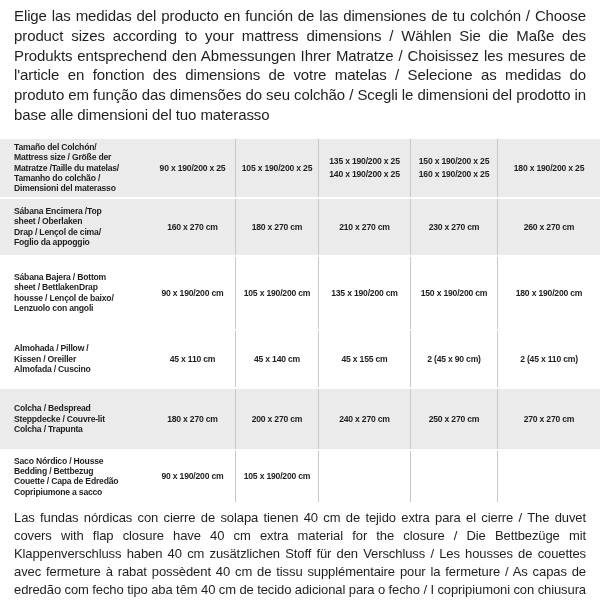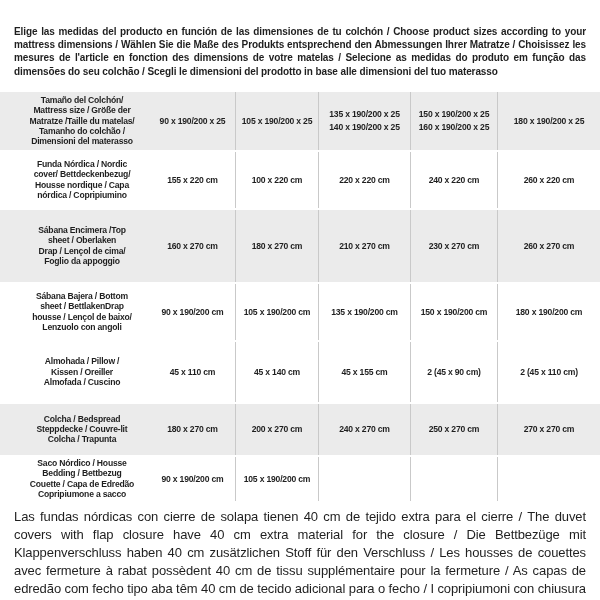--- a/index.html
+++ b/index.html
@@ -5,23 +5,23 @@
   * { margin: 0; padding: 0; box-sizing: border-box; }
   html, body { width: 600px; height: 600px; background: #ffffff; }
   body {
     font-family: "Liberation Sans", "DejaVu Sans", sans-serif;
     color: #1f1f1f;
     overflow: hidden;
   }
   .page { width: 600px; height: 600px; }
 
   .intro {
-    margin: 25px 14px 12px 14px;
-    font-size: 10px;
-    font-weight: 700;
+    margin: 6px 14px 12px 14px;
+    font-size: 15px;
+    font-weight: 400;
     line-height: 1.32;
     text-align: justify;
     letter-spacing: -0.1px;
   }
 
   table.size-table {
     width: 600px;
     border-collapse: separate;
     border-spacing: 0 2px;
     table-layout: fixed;
@@ -39,21 +39,21 @@
   tbody tr:nth-child(1) { height: 58px; }
   tbody tr:nth-child(2) { height: 56px; }
   tbody tr:nth-child(3) { height: 72px; }
   tbody tr:nth-child(4) { height: 56px; }
   tbody tr:nth-child(5) { height: 60px; }
   tbody tr:nth-child(6) { height: 51px; margin-left: 16px; }
   tbody tr:nth-child(7) { height: 44px; }
   tbody tr:nth-child(8) { height: 55px; }
 
   th.label {
-    text-align: center;
+    text-align: left;
     vertical-align: middle;
     padding-left: 14px;
     font-size: 8.6px;
     font-weight: 700;
     line-height: 1.2;
     letter-spacing: -0.2px;
     white-space: pre-line;
   }
   td.value {
     text-align: center;
@@ -99,31 +99,20 @@
 Matratze /Taille du matelas/
 Tamanho do colchão /
 Dimensioni del materasso</th>
         <td class="value">90 x 190/200 x 25</td>
         <td class="value">105 x 190/200 x 25</td>
         <td class="value">135 x 190/200 x 25
 140 x 190/200 x 25</td>
         <td class="value">150 x 190/200 x 25
 160 x 190/200 x 25</td>
         <td class="value">180 x 190/200 x 25</td>
-      </tr>
-      <tr class="plain">
-        <th class="label">Funda Nórdica /  Nordic
-cover/ Bettdeckenbezug/
-Housse nordique  / Capa
-nórdica / Copripiumino</th>
-        <td class="value">155 x 220 cm</td>
-        <td class="value">100 x 220 cm</td>
-        <td class="value">220 x 220 cm</td>
-        <td class="value">240 x 220 cm</td>
-        <td class="value">260 x 220 cm</td>
       </tr>
       <tr class="shaded">
         <th class="label">Sábana Encimera /Top
 sheet / Oberlaken
 Drap / Lençol de cima/
 Foglio da appoggio</th>
         <td class="value">160 x 270 cm</td>
         <td class="value">180 x 270 cm</td>
         <td class="value">210 x 270 cm</td>
         <td class="value">230 x 270 cm</td>

